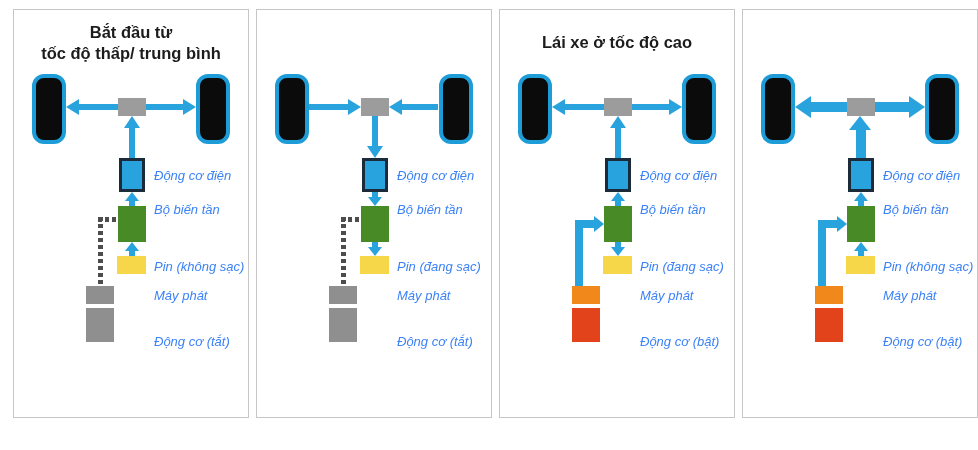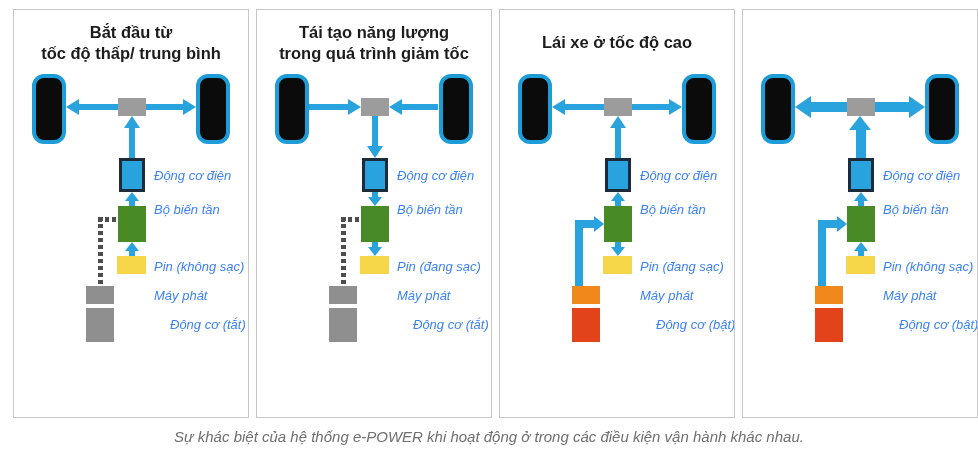--- a/index.html
+++ b/index.html
@@ -41,21 +41,21 @@
   .engine-on .generator { background: #f0881c; }
   .engine-on .engine { background: #e2431b; }
   
   .dash-h { position: absolute; left: 84px; top: 207px; width: 20px; height: 5px;
     background: repeating-linear-gradient(90deg, #4d4d4d 0 4px, transparent 4px 7px); }
   .dash-v { position: absolute; left: 84px; top: 207px; width: 5px; height: 69px;
     background: repeating-linear-gradient(180deg, #4d4d4d 0 4px, transparent 4px 7px); }
   
   .lbl { position: absolute; left: 140px; font-size: 13px; color: #3b82f6; white-space: nowrap; font-style: italic; }
   .lbl-motor { top: 158px; } .lbl-inverter { top: 192px; } .lbl-battery { top: 249px; }
-  .lbl-generator { top: 278px; } .lbl-engine { top: 307px; margin-left: 16px; }
+  .lbl-generator { top: 278px; } .lbl-engine { top: 324px; }
   .caption {
     position: absolute; left: 0; right: 0; top: 428px; text-align: center;
     font-style: italic; font-size: 15px; color: #6f6f6f;
   }
 </style>
 </head>
 <body>
 
 <div class="stage">
   <div class="panels">
@@ -84,22 +84,20 @@
       <div class="generator"></div>
       <div class="engine"></div>
       <div class="lbl lbl-motor">Động cơ điện</div>
       <div class="lbl lbl-inverter">Bộ biến tần</div>
       <div class="lbl lbl-battery">Pin (không sạc)</div>
       <div class="lbl lbl-generator">Máy phát</div>
       <div class="lbl lbl-engine">Động cơ (tắt)</div>
     </section>
 
     <section class="panel engine-off">
-      <div class="title">Tái tạo năng lượng
-trong quá trình giảm tốc</div>
       <div class="wheel wheel-l"></div>
       <div class="wheel wheel-r"></div>
       <div class="axle"></div>
       <div class="shaft" style="left:52px;top:94px;width:39px;height:6px"></div>
       <div class="tri" style="left:91px;top:89px;border-top:8px solid transparent;border-bottom:8px solid transparent;border-left:13px solid #29a3dd"></div>
       <div class="tri" style="left:132px;top:89px;border-top:8px solid transparent;border-bottom:8px solid transparent;border-right:13px solid #29a3dd"></div>
       <div class="shaft" style="left:145px;top:94px;width:36px;height:6px"></div>
       <div class="shaft" style="left:115px;top:106px;width:6px;height:30px"></div>
       <div class="tri" style="left:110px;top:136px;border-left:8px solid transparent;border-right:8px solid transparent;border-top:12px solid #29a3dd"></div>
       <div class="motor"></div>
@@ -174,14 +172,13 @@
       <div class="engine"></div>
       <div class="lbl lbl-motor">Động cơ điện</div>
       <div class="lbl lbl-inverter">Bộ biến tần</div>
       <div class="lbl lbl-battery">Pin (không sạc)</div>
       <div class="lbl lbl-generator">Máy phát</div>
       <div class="lbl lbl-engine">Động cơ (bật)</div>
     </section>
 
   </div>
 
-  <div class="caption">Sự khác biệt của hệ thống e-POWER khi hoạt động ở trong các điều kiện vận hành khác nhau.</div>
 </div>
 
 </body></html>

